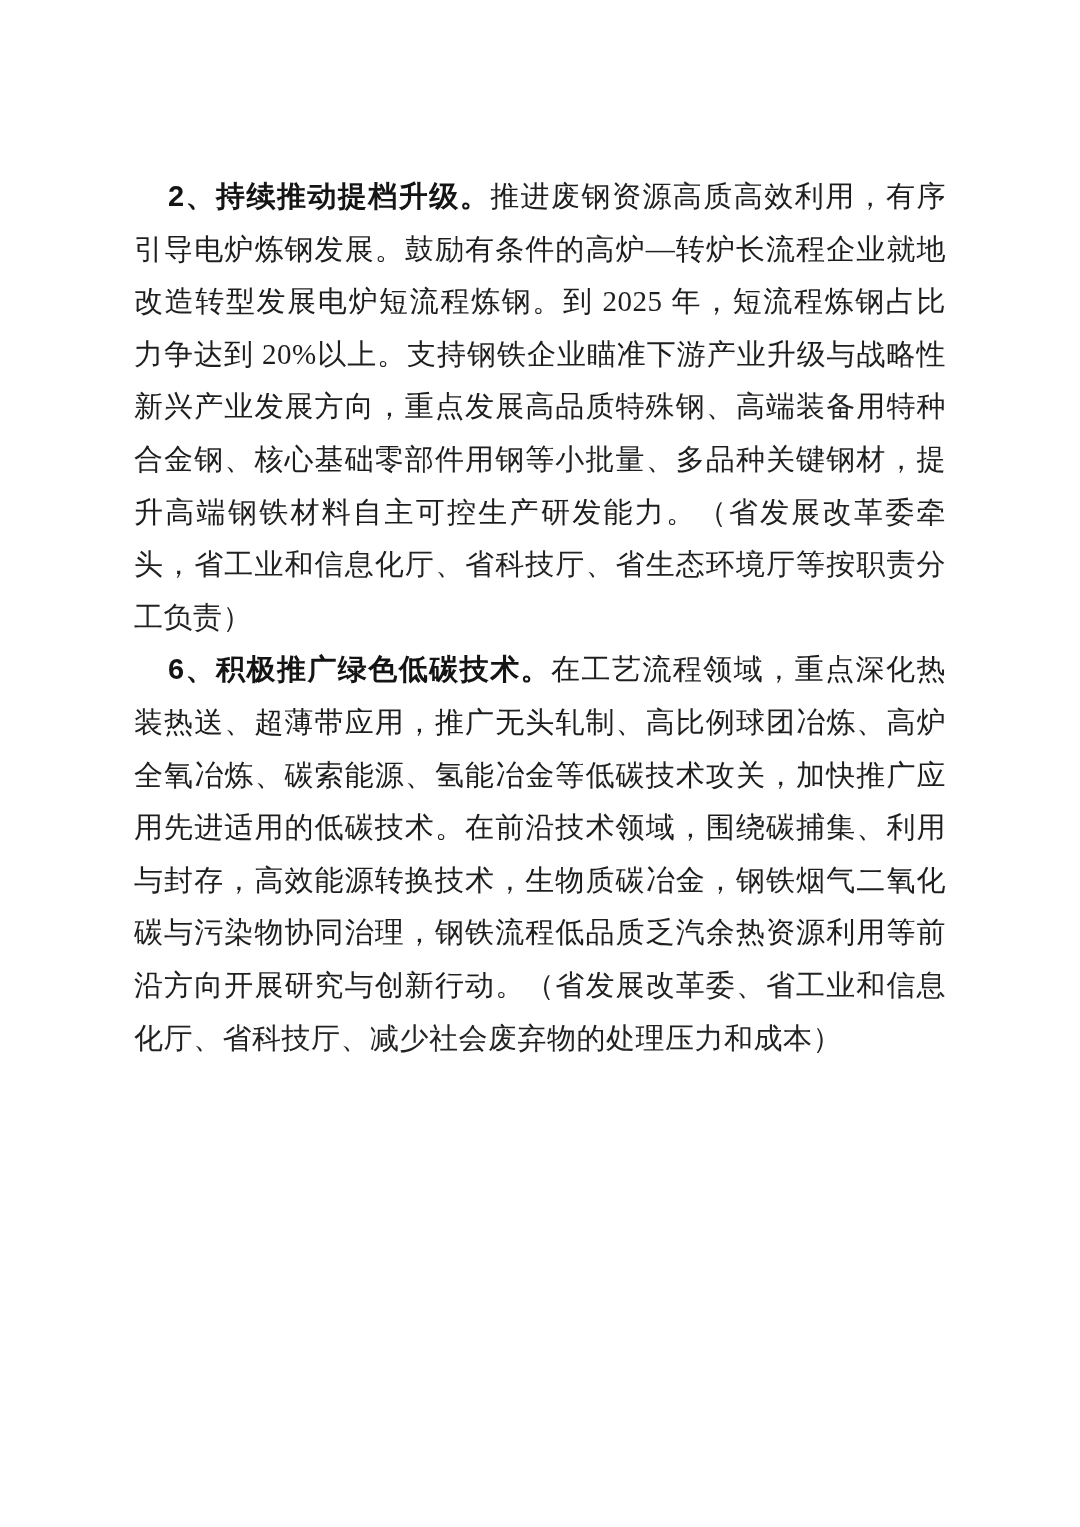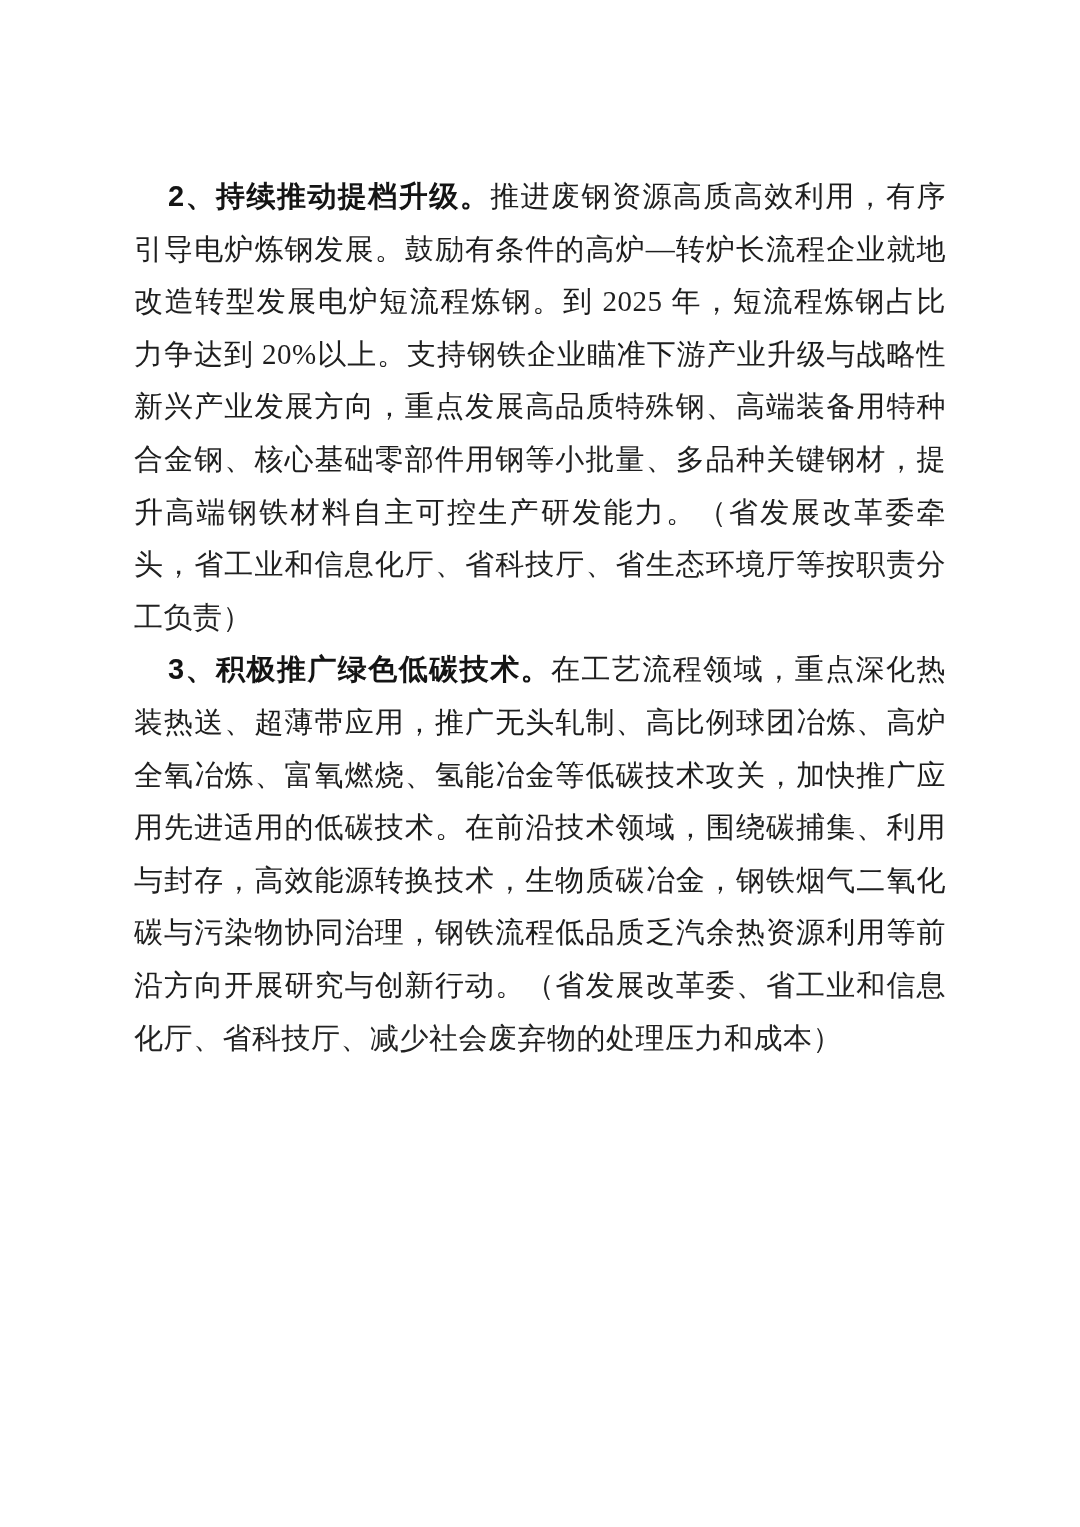--- a/index.html
+++ b/index.html
@@ -95,21 +95,21 @@
     filter: drop-shadow(1.5px 1.5px 1px #cfcfcf);
   }
 </style>
 </head>
 <body>
 
 <div class="page">
 
   <div class="content">
       <p class="para"><span class="lead">2、持续推动提档升级。</span><span class="body-text">推进废钢资源高质高效利用，有序引导电炉炼钢发展。鼓励有条件的高炉—转炉长流程企业就地改造转型发展电炉短流程炼钢。到 2025 年，短流程炼钢占比力争达到 20%以上。支持钢铁企业瞄准下游产业升级与战略性新兴产业发展方向，重点发展高品质特殊钢、高端装备用特种合金钢、核心基础零部件用钢等小批量、多品种关键钢材，提升高端钢铁材料自主可控生产研发能力。</span><span class="note">（省发展改革委牵头，省工业和信息化厅、省科技厅、省生态环境厅等按职责分工负责）</span></p>
-      <p class="para"><span class="lead">3、积极推广绿色低碳技术。</span><span class="body-text">在工艺流程领域，重点深化热装热送、超薄带应用，推广无头轧制、高比例球团冶炼、高炉全氧冶炼、富氧燃烧、氢能冶金等低碳技术攻关，加快推广应用先进适用的低碳技术。在前沿技术领域，围绕碳捕集、利用与封存，高效能源转换技术，生物质碳冶金，钢铁烟气二氧化碳与污染物协同治理，钢铁流程低品质乏汽余热资源利用等前沿方向开展研究与创新行动。</span><span class="note">（省发展改革委、省工业和信息化厅、省科技厅、减少社会废弃物的处理压力和成本）</span></p>
+      <p class="para"><span class="lead">6、积极推广绿色低碳技术。</span><span class="body-text">在工艺流程领域，重点深化热装热送、超薄带应用，推广无头轧制、高比例球团冶炼、高炉全氧冶炼、碳索能源、氢能冶金等低碳技术攻关，加快推广应用先进适用的低碳技术。在前沿技术领域，围绕碳捕集、利用与封存，高效能源转换技术，生物质碳冶金，钢铁烟气二氧化碳与污染物协同治理，钢铁流程低品质乏汽余热资源利用等前沿方向开展研究与创新行动。</span><span class="note">（省发展改革委、省工业和信息化厅、省科技厅、减少社会废弃物的处理压力和成本）</span></p>
     </div>
 
   <div class="page-number">— 17 —</div>
 
   <div class="wm wm-left">
     <span>
       <svg width="46" height="34" viewBox="0 0 46 34">
         <path d="M10 31 C5 27 3 18 7 11 C9 7 12 5 14 5" fill="none" stroke="#e2e2e2" stroke-width="5" stroke-linecap="round"></path>
         <circle cx="24" cy="9" r="6" fill="#fbfbfb" stroke="#dcdcdc" stroke-width="3.5"></circle>
         <circle cx="39" cy="9" r="6" fill="#fbfbfb" stroke="#dcdcdc" stroke-width="3.5"></circle>

